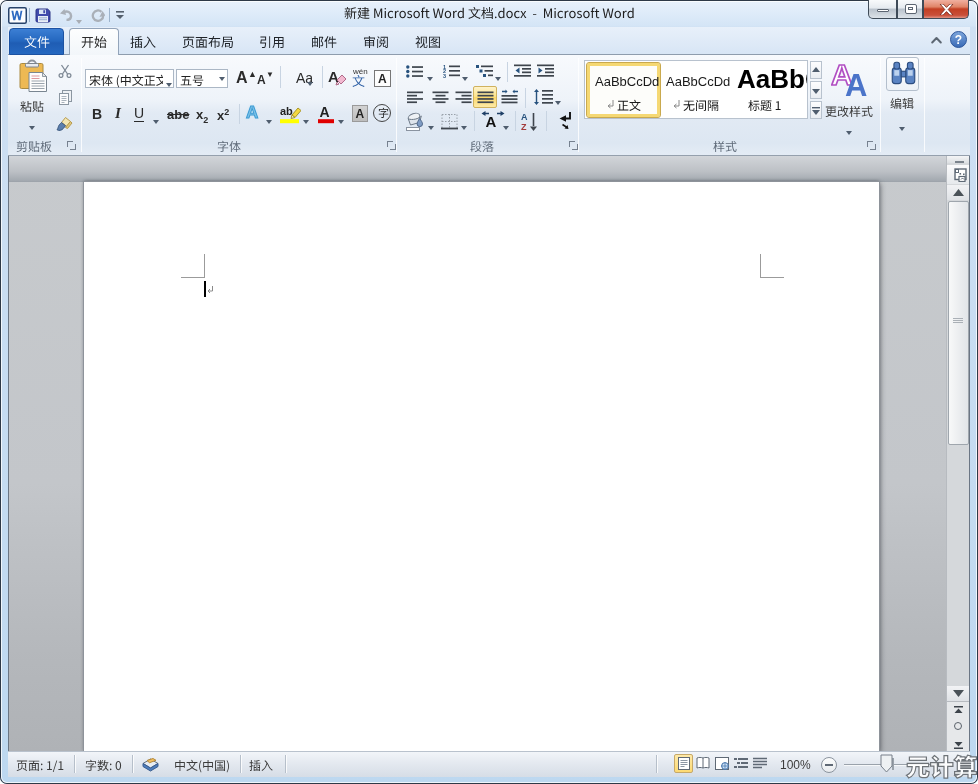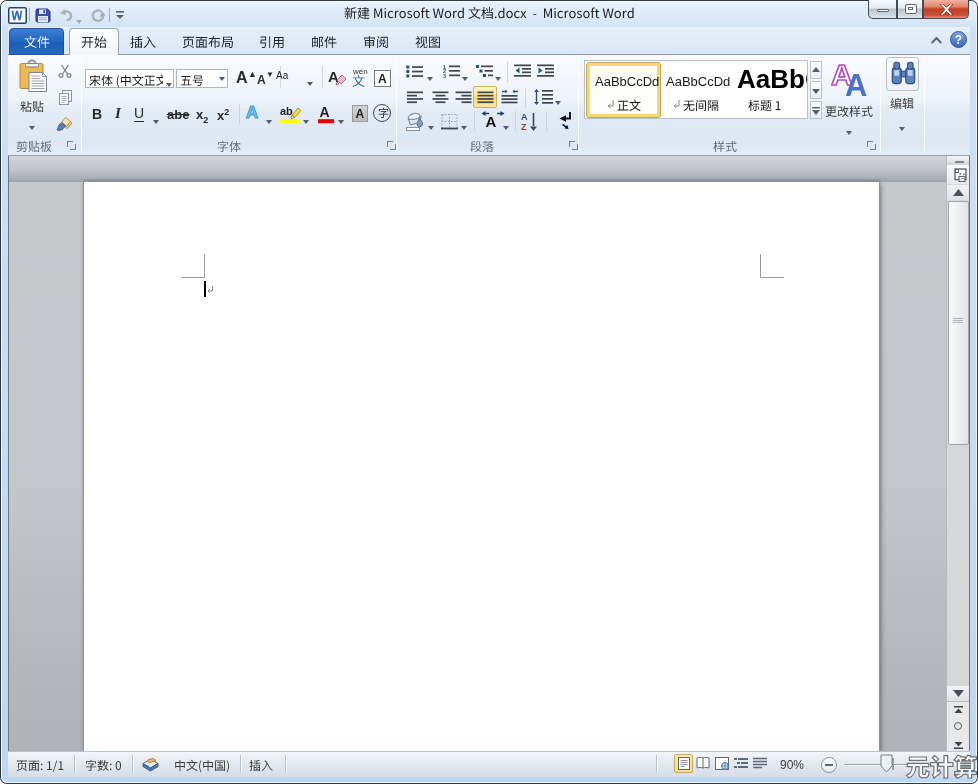--- a/index.html
+++ b/index.html
@@ -174,21 +174,21 @@
 <div class="abs" style="left:166px;top:76px"><span class="da2"></span></div>
 <div class="combo" style="left:176px;top:69px;width:52px">
     <span class="da"></span>
   </div>
 <div class="abs" style="left:180.0px;top:72.5px"><svg width="24" height="15" viewBox="0 -12 24 15" style="overflow:visible">
       <path d="M2.1 -5.4V-4.5H4.4C4.1 -3.1 3.9 -1.7 3.6 -0.6H0.7V0.3H11.4V-0.6H8.9C9.1 -2.2 9.3 -4.1 9.3 -5.4L8.7 -5.5L8.5 -5.4H5.4L5.9 -8H10.5V-8.9H1.4V-8H4.9C4.8 -7.2 4.6 -6.3 4.5 -5.4ZM4.6 -0.6C4.8 -1.7 5.1 -3.1 5.3 -4.5H8.3C8.3 -3.4 8.1 -1.9 8 -0.6Z M15.1 -8.8H20.8V-7.2H15.1ZM14.2 -9.6V-6.4H21.8V-9.6ZM12.8 -5.3V-4.5H15.2C15 -3.7 14.7 -2.9 14.4 -2.3H20.7C20.5 -0.9 20.3 -0.2 20 0C19.8 0.1 19.7 0.1 19.4 0.1C19 0.1 18.2 0.1 17.3 0C17.5 0.3 17.6 0.6 17.6 0.9C18.5 0.9 19.3 0.9 19.7 0.9C20.1 0.9 20.4 0.8 20.7 0.6C21.2 0.2 21.5 -0.7 21.7 -2.7C21.8 -2.8 21.8 -3.1 21.8 -3.1H15.8L16.2 -4.5H23.2V-5.3Z" fill="#222"></path>
     </svg></div>
 <div class="abs" style="left:236px;top:69px;font-size:16px;font-weight:bold;color:#2a2a2a">A<span style="position:absolute;left:12px;top:0px;font-size:9px">▲</span></div>
 <div class="abs" style="left:257px;top:73px;font-size:12px;font-weight:bold;color:#2a2a2a">A<span style="position:absolute;left:9px;top:-3px;font-size:8px">▼</span></div>
 <div class="sep-v" style="left:280px;top:66px;height:22px"></div>
-<div class="abs" style="left:276px;top:70px;font-size:10px;color:#2a2a2a">Aa</div>
+<div class="abs" style="left:296px;top:70px;font-size:14px;color:#2a2a2a">Aa</div>
 <div class="abs" style="left:307px;top:75px"><span class="da2"></span></div>
 <div class="sep-v" style="left:322px;top:66px;height:22px"></div>
 <svg class="abs" style="left:327px;top:67px" width="20" height="20" viewBox="0 0 20 20">
 <text x="1" y="15" font-family="Liberation Sans" font-size="15" font-weight="bold" fill="#2a2a2a">A</text>
 <path d="M10 13l5-5 4 4-5 5z" fill="#f2b9d0" stroke="#b06a8a"></path>
     <path d="M12 17l-3 1 1-3z" fill="#e8e4de" stroke="#b06a8a"></path>
   </svg>
 <svg class="abs" style="left:352px;top:66px" width="19" height="22" viewBox="0 0 19 22">
 <text x="1" y="8" font-family="Liberation Sans" font-size="8" fill="#333">wén</text>
   </svg>
@@ -534,21 +534,21 @@
       <rect x="7" y="5" width="7" height="2"></rect>
       <rect x="0" y="9" width="3" height="2"></rect>
       <rect x="4" y="9" width="10" height="2"></rect>
     </g>
   </svg>
 <svg class="abs" style="left:753px;top:757px" width="14" height="13" viewBox="0 0 14 13">
     <g stroke="#5f6975" stroke-width="1.6">
       <path d="M0 1.5h14M0 4.5h14M0 7.5h14M0 10.5h9"></path>
     </g>
   </svg>
-<div class="stext" style="left:780px;top:758px">90%</div>
+<div class="stext" style="left:780px;top:758px">100%</div>
 <div class="abs" style="left:821px;top:756.5px;width:16px;height:16px;border:1px solid #8b949e;border-radius:50%;background:linear-gradient(#fcfdfd,#e8ebee)"></div>
 <div class="abs" style="left:825px;top:763.5px;width:8px;height:2px;background:#5f6975"></div>
 <div class="abs" style="left:844px;top:763.5px;width:97px;height:1.6px;background:#9aa2ab;box-shadow:0 1px 0 rgba(255,255,255,.7)"></div>
 <div class="abs" style="left:892px;top:758px;width:1.6px;height:12px;background:#9aa2ab"></div>
 <svg class="abs" style="left:880px;top:754px" width="13" height="19" viewBox="0 0 13 19">
     <path d="M1 1h11v11l-5.5 6L1 12z" fill="#eef1f3" stroke="#767f89"></path>
   </svg>
 <div class="abs" style="left:906px;top:752px"><svg width="71" height="30" viewBox="0 -23.8 71 30" style="overflow:visible">
       <path d="M3.4 -18.8V-15.4H20.4V-18.8ZM1.2 -12.4V-9.1H6.2C6 -5.4 5.4 -2.5 0.5 -0.6C1.3 0 2.2 1.3 2.6 2.2C8.5 -0.2 9.5 -4.2 9.9 -9.1H13V-2.4C13 0.8 13.8 1.9 16.8 1.9C17.4 1.9 18.8 1.9 19.4 1.9C22 1.9 22.9 0.5 23.2 -3.9C22.3 -4.1 20.8 -4.7 20 -5.3C19.9 -2 19.8 -1.4 19.1 -1.4C18.7 -1.4 17.7 -1.4 17.4 -1.4C16.7 -1.4 16.6 -1.5 16.6 -2.5V-9.1H22.7V-12.4Z M26.3 -18C27.6 -16.9 29.4 -15.3 30.2 -14.2L32.6 -16.7C31.7 -17.7 29.8 -19.2 28.4 -20.2ZM24.6 -13.1V-9.7H27.9V-3.2C27.9 -2.1 27.1 -1.3 26.5 -0.9C27.1 -0.1 27.9 1.5 28.2 2.4C28.7 1.7 29.7 0.9 34.7 -2.7C34.3 -3.5 33.8 -5 33.6 -6L31.4 -4.4V-13.1ZM38 -20.2V-13.1H32.5V-9.4H38V2.3H41.7V-9.4H46.9V-13.1H41.7V-20.2Z M54.8 -10.3H64.5V-9.7H54.8ZM54.8 -7.9H64.5V-7.3H54.8ZM54.8 -12.7H64.5V-12.2H54.8ZM61.5 -20.6C61 -19.3 60.2 -17.9 59.1 -16.9V-18.9H54.5L54.9 -19.7L51.6 -20.6C50.9 -18.8 49.4 -17 47.9 -15.9C48.7 -15.5 50 -14.6 50.7 -14L51.3 -14.7V-5.3H54.1V-4.2H48.6V-1.5H52.9C52.1 -1 50.9 -0.6 48.9 -0.3C49.7 0.4 50.6 1.5 51.1 2.3C54.8 1.4 56.5 0 57.2 -1.5H62V2.2H65.6V-1.5H70.4V-4.2H65.6V-5.3H68.2V-14.7H66.3L68 -15.5C67.9 -15.7 67.7 -16 67.5 -16.2H70.4V-18.9H64.4L64.8 -19.8ZM62 -4.2H57.6V-5.3H62ZM51.4 -14.7C51.8 -15.2 52.3 -15.7 52.7 -16.2H52.8C53.1 -15.7 53.4 -15.2 53.6 -14.7ZM60.5 -14.7H55.1L56.8 -15.3C56.7 -15.6 56.5 -15.9 56.3 -16.2H58.5L58 -15.9C58.7 -15.6 59.7 -15.2 60.5 -14.7ZM61.5 -14.7C61.9 -15.2 62.4 -15.7 62.8 -16.2H63.7C64.1 -15.7 64.5 -15.2 64.8 -14.7Z" fill="#ffffff" fill-opacity="0.88" stroke="#6e7378" stroke-width="1.2"></path>
     </svg></div>

